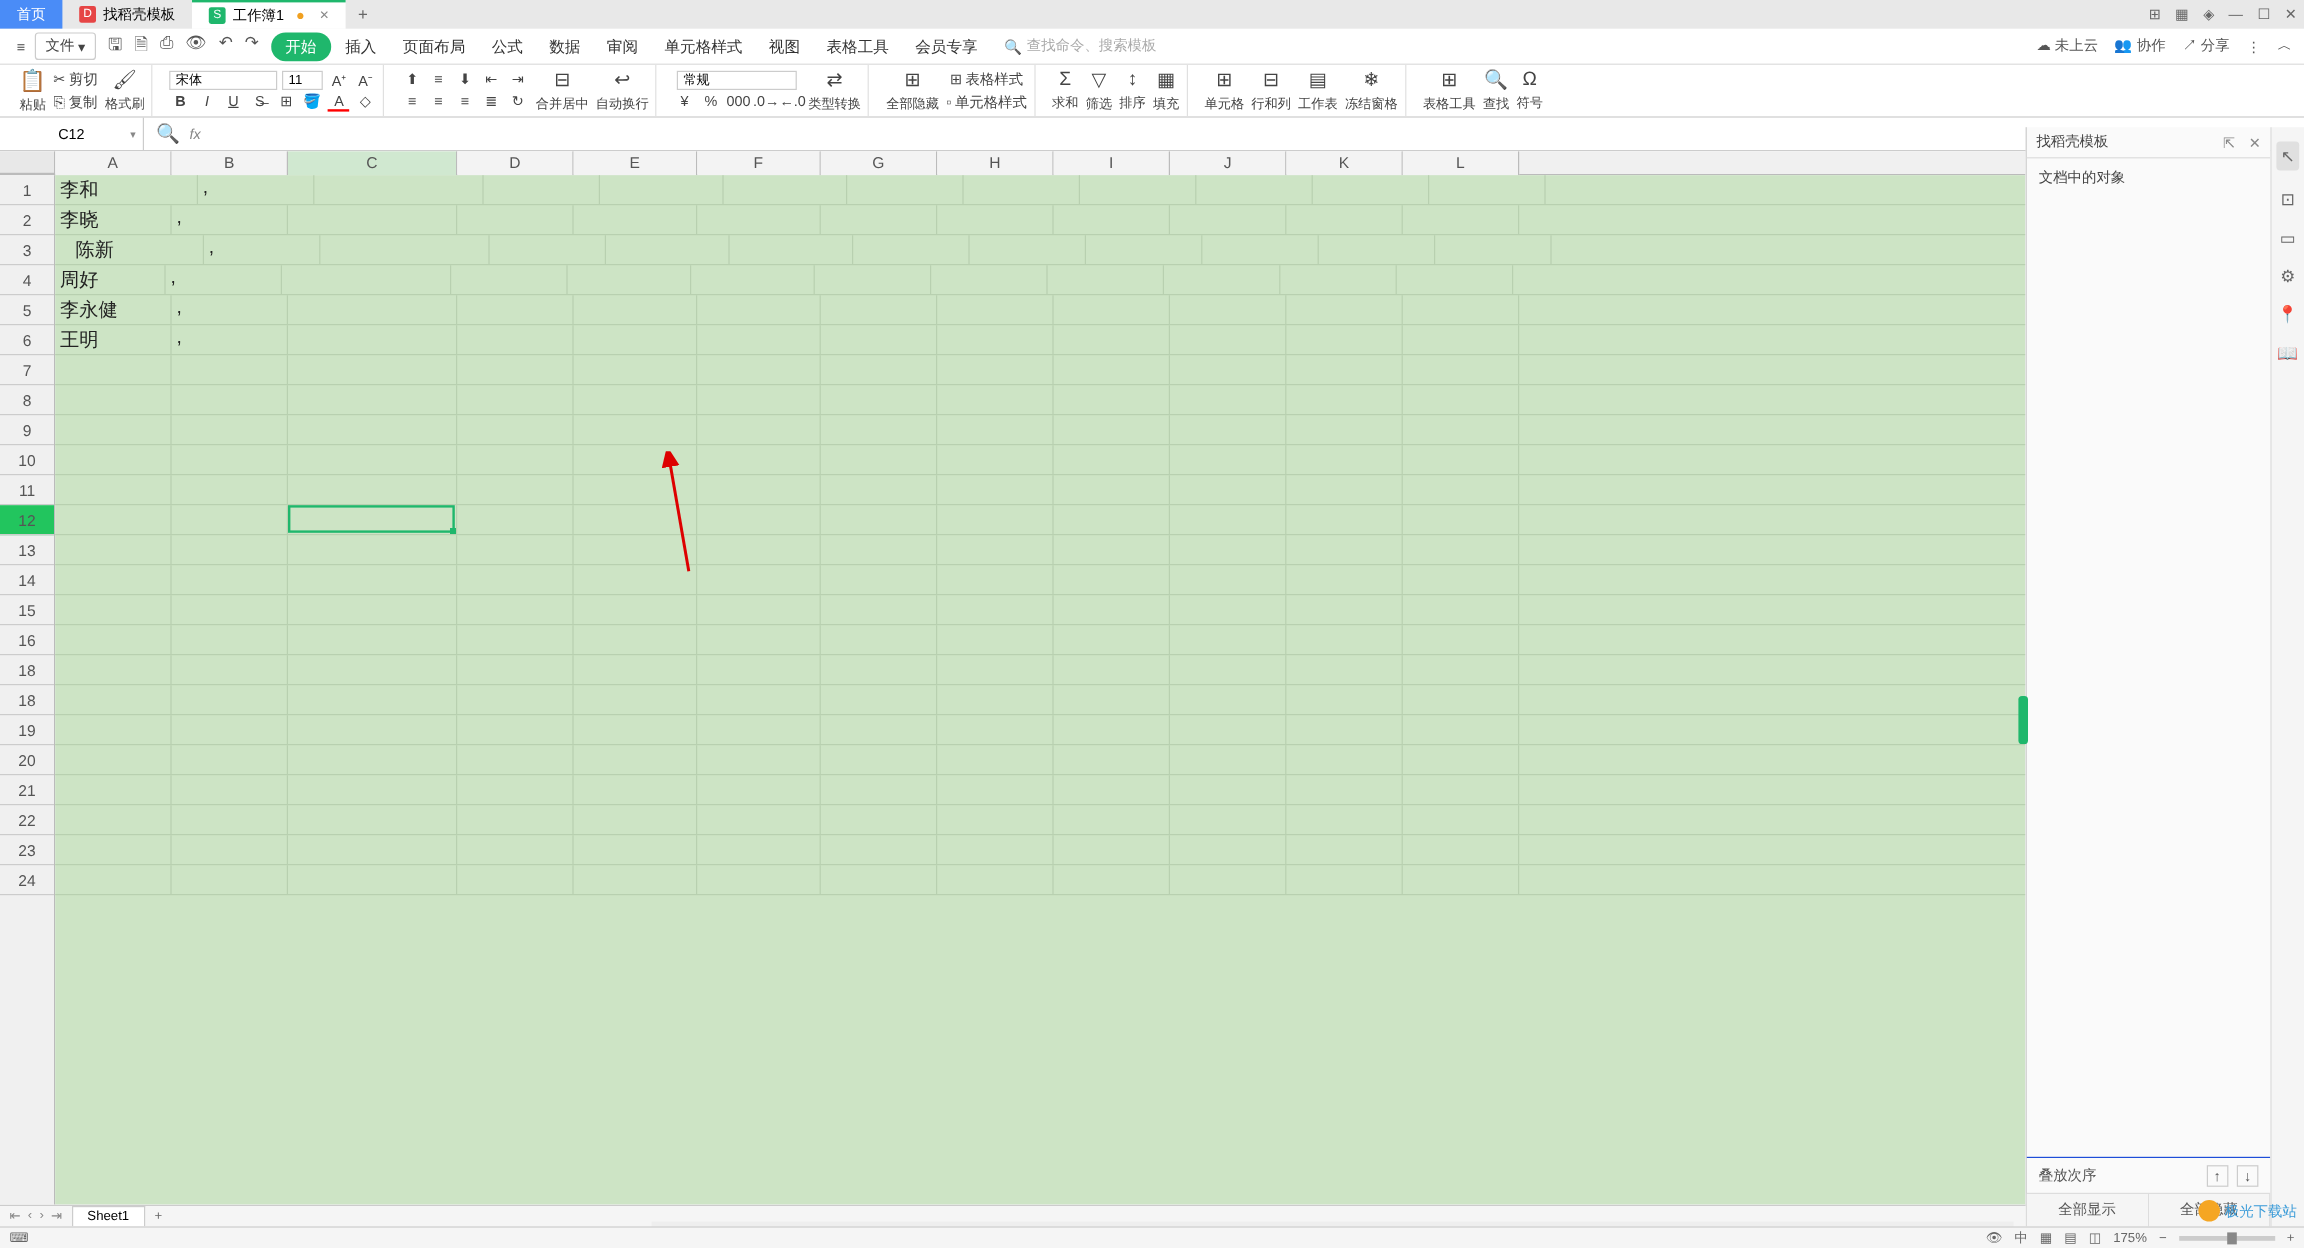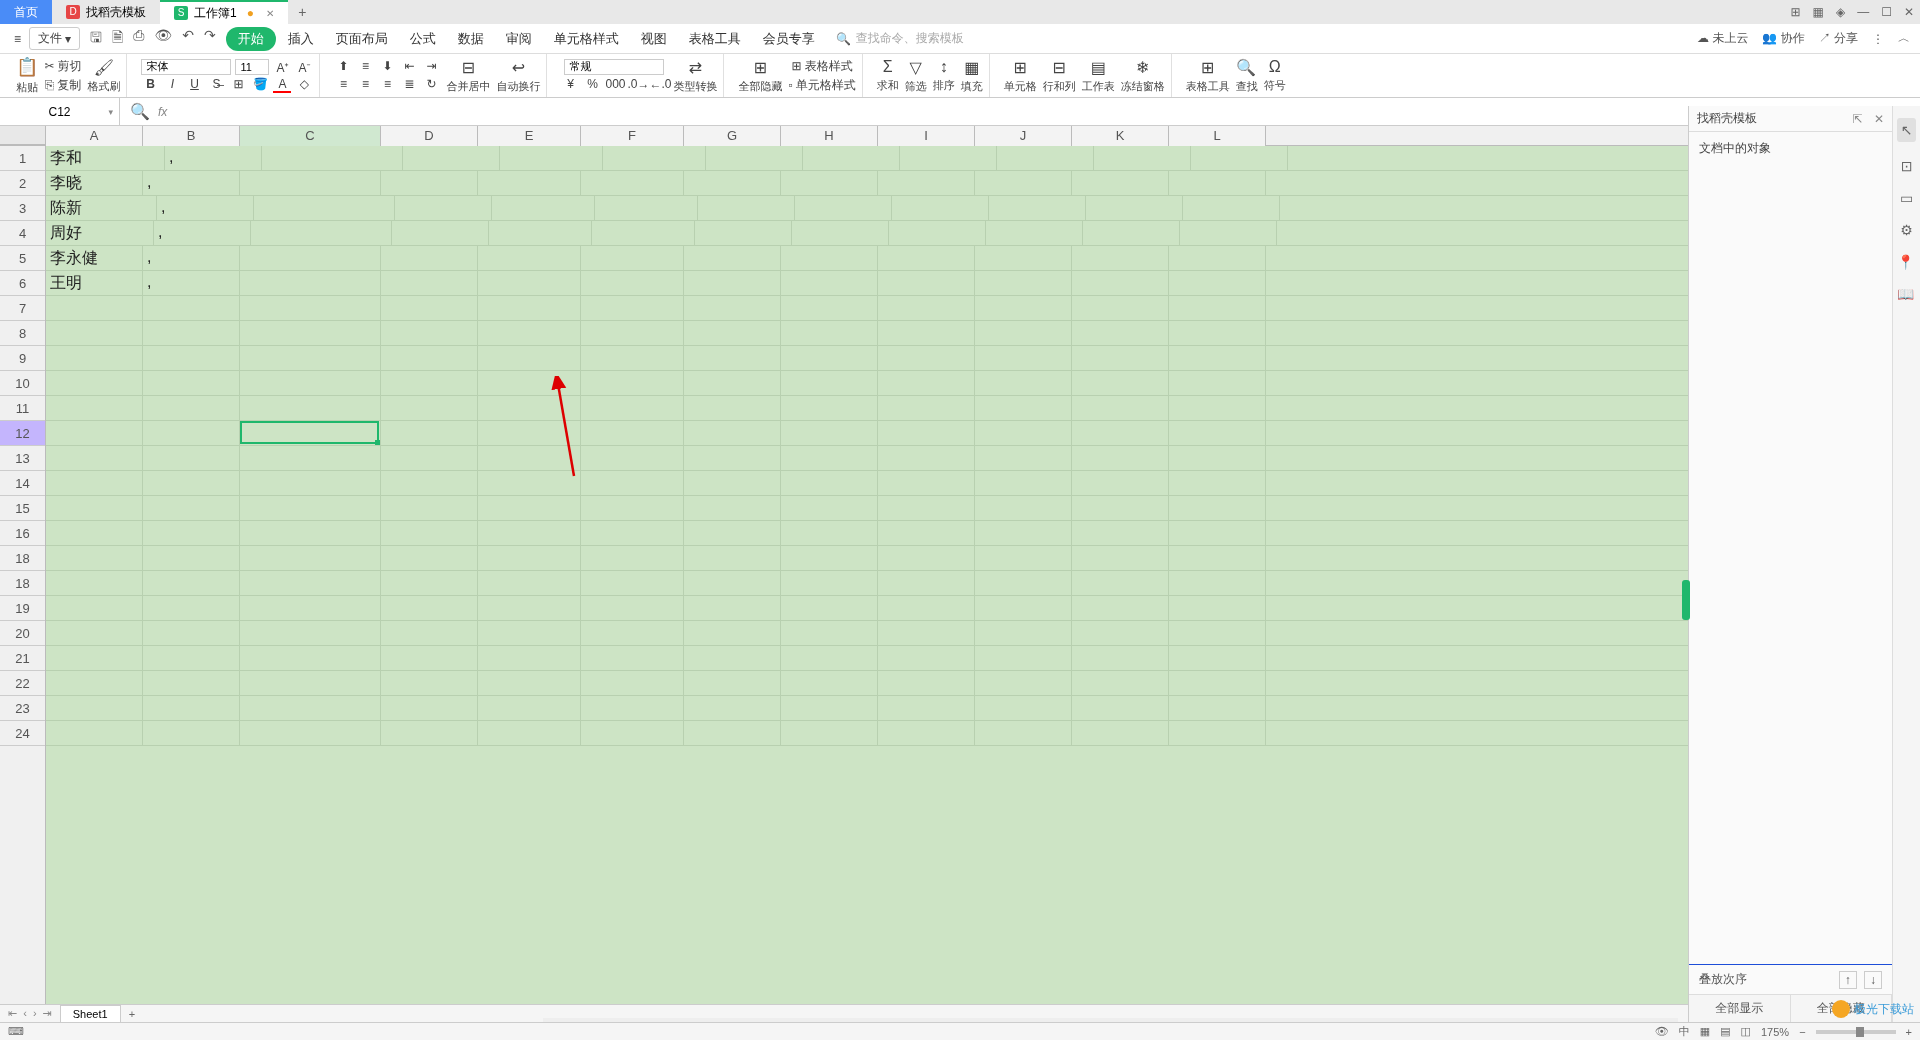--- a/index.html
+++ b/index.html
@@ -50,21 +50,21 @@
 
 
 .col-headers { position: absolute; top: 0; left: 0; right: 0; height: 20px; display: flex; background: #f0f0f0; border-bottom: 1px solid #bbb; }
 .corner { width: 46px; background: #e8e8e8; border-right: 1px solid #bbb; border-bottom: 1px solid #bbb; }
 .col-h { height: 20px; border-right: 1px solid #bbb; text-align: center; font-size: 13px; color: #555; line-height: 20px; background: #f3f3f3; }
 .col-h.active { background: #d0e8d0; }
 
 
 .row-headers { position: absolute; top: 20px; left: 0; width: 46px; bottom: 0; background: #f0f0f0; border-right: 1px solid #bbb; }
 .row-h { height: 25px; border-bottom: 1px solid #ccc; text-align: center; font-size: 13px; color: #555; line-height: 25px; }
-.row-h.active { background: #c4b5fd; }
+.row-h.active { background: #22c55e; }
 
 
 .cells { position: absolute; top: 20px; left: 46px; right: 0; bottom: 0; background: #cde4c5; }
 .cell-row { display: flex; height: 25px; border-bottom: 1px solid #b8d0b0; }
 .cell { border-right: 1px solid #b8d0b0; font-size: 16px; padding: 2px 4px; color: #222; overflow: hidden; white-space: nowrap; }
 .selected-cell { position: absolute; border: 2px solid #1fb76c; background: transparent; pointer-events: none; }
 .selected-cell::after { content: ''; position: absolute; right: -3px; bottom: -3px; width: 5px; height: 5px; background: #1fb76c; }
 
 
 .float-text { position: absolute; font-size: 20px; color: #333; font-family: "SimSun", serif; }
@@ -387,35 +387,35 @@
           <div class="cell" style="width: 103px;"></div>
           <div class="cell" style="width: 103px;"></div>
           <div class="cell" style="width: 97px;"></div>
           <div class="cell" style="width: 97px;"></div>
           <div class="cell" style="width: 97px;"></div>
           <div class="cell" style="width: 97px;"></div>
           <div class="cell" style="width: 97px;"></div>
           <div class="cell" style="width: 97px;"></div>
         </div>
         <div class="cell-row">
-          <div class="cell" style="width: 111px;">陈新</div>
+          <div class="cell" style="width: 111px; margin-left: 13px;">陈新</div>
           <div class="cell" style="width: 97px;">,</div>
           <div class="cell" style="width: 141px;"></div>
           <div class="cell" style="width: 97px;"></div>
           <div class="cell" style="width: 103px;"></div>
           <div class="cell" style="width: 103px;"></div>
           <div class="cell" style="width: 97px;"></div>
           <div class="cell" style="width: 97px;"></div>
           <div class="cell" style="width: 97px;"></div>
           <div class="cell" style="width: 97px;"></div>
           <div class="cell" style="width: 97px;"></div>
           <div class="cell" style="width: 97px;"></div>
         </div>
         <div class="cell-row">
-          <div class="cell" style="width: 108px;">周好</div>
+          <div class="cell" style="width: 92px;">周好</div>
           <div class="cell" style="width: 97px;">,</div>
           <div class="cell" style="width: 141px;"></div>
           <div class="cell" style="width: 97px;"></div>
           <div class="cell" style="width: 103px;"></div>
           <div class="cell" style="width: 103px;"></div>
           <div class="cell" style="width: 97px;"></div>
           <div class="cell" style="width: 97px;"></div>
           <div class="cell" style="width: 97px;"></div>
           <div class="cell" style="width: 97px;"></div>
           <div class="cell" style="width: 97px;"></div>

